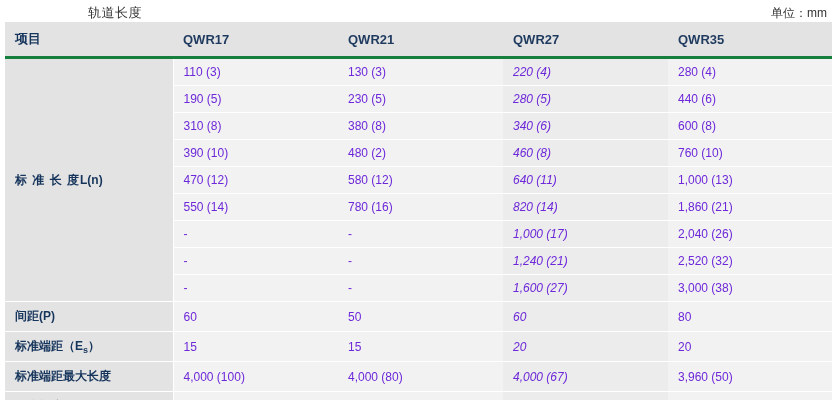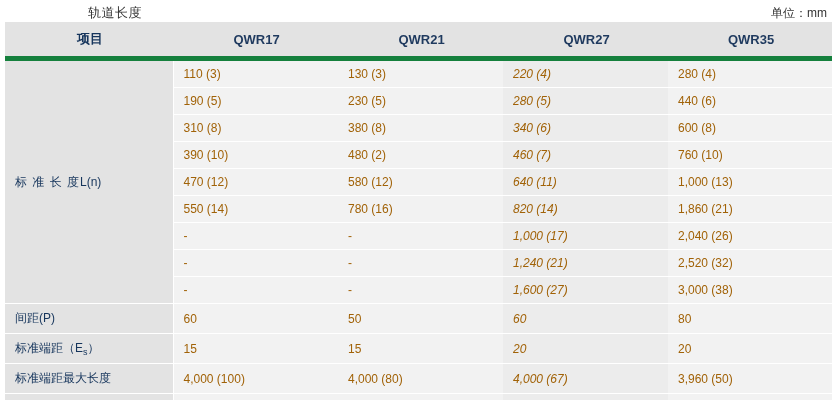--- a/index.html
+++ b/index.html
@@ -53,48 +53,48 @@
   table.spec col.c1 { width: 165px; }
   table.spec col.c2 { width: 165px; }
   table.spec col.c3 { width: 165px; }
   table.spec col.c4 { width: 164px; }
 
   table.spec thead th {
     background: #e3e3e3;
     color: #1f3a5f;
     font-size: 13px;
     font-weight: bold;
-    text-align: center;
+    text-align: left;
     padding: 8px 8px 8px 10px;
-    border-bottom: 5px solid #15803d;
+    border-bottom: 3px solid #15803d;
     white-space: nowrap;
   }
   table.spec thead th.first {
     color: #16355c;
   }
   table.spec td {
     font-size: 12px;
     padding: 6px 8px 6px 10px;
     border-bottom: 1px solid #ffffff;
     vertical-align: middle;
     white-space: nowrap;
   }
   td.rowlabel {
     background: #e3e3e3;
     color: #16355c;
-    font-weight: normal;
+    font-weight: bold;
     font-size: 12.5px;
     border-right: 1px solid #ffffff;
   }
   td.rowlabel.tall {
     vertical-align: middle;
   }
   td.value {
     background: #f2f2f2;
-    color: #a16207;
+    color: #6d28d9;
   }
   td.value.alt {
     background: #ececec;
     font-style: italic;
   }
   .sub {
     font-size: 9px;
     vertical-align: sub;
   }
   .len-label {
@@ -145,21 +145,21 @@
       </tr>
       <tr>
         <td class="value">310 (8)</td>
         <td class="value">380 (8)</td>
         <td class="value alt">340 (6)</td>
         <td class="value">600 (8)</td>
       </tr>
       <tr>
         <td class="value">390 (10)</td>
         <td class="value">480 (2)</td>
-        <td class="value alt">460 (7)</td>
+        <td class="value alt">460 (8)</td>
         <td class="value">760 (10)</td>
       </tr>
       <tr>
         <td class="value">470 (12)</td>
         <td class="value">580 (12)</td>
         <td class="value alt">640 (11)</td>
         <td class="value">1,000 (13)</td>
       </tr>
       <tr>
         <td class="value">550 (14)</td>

